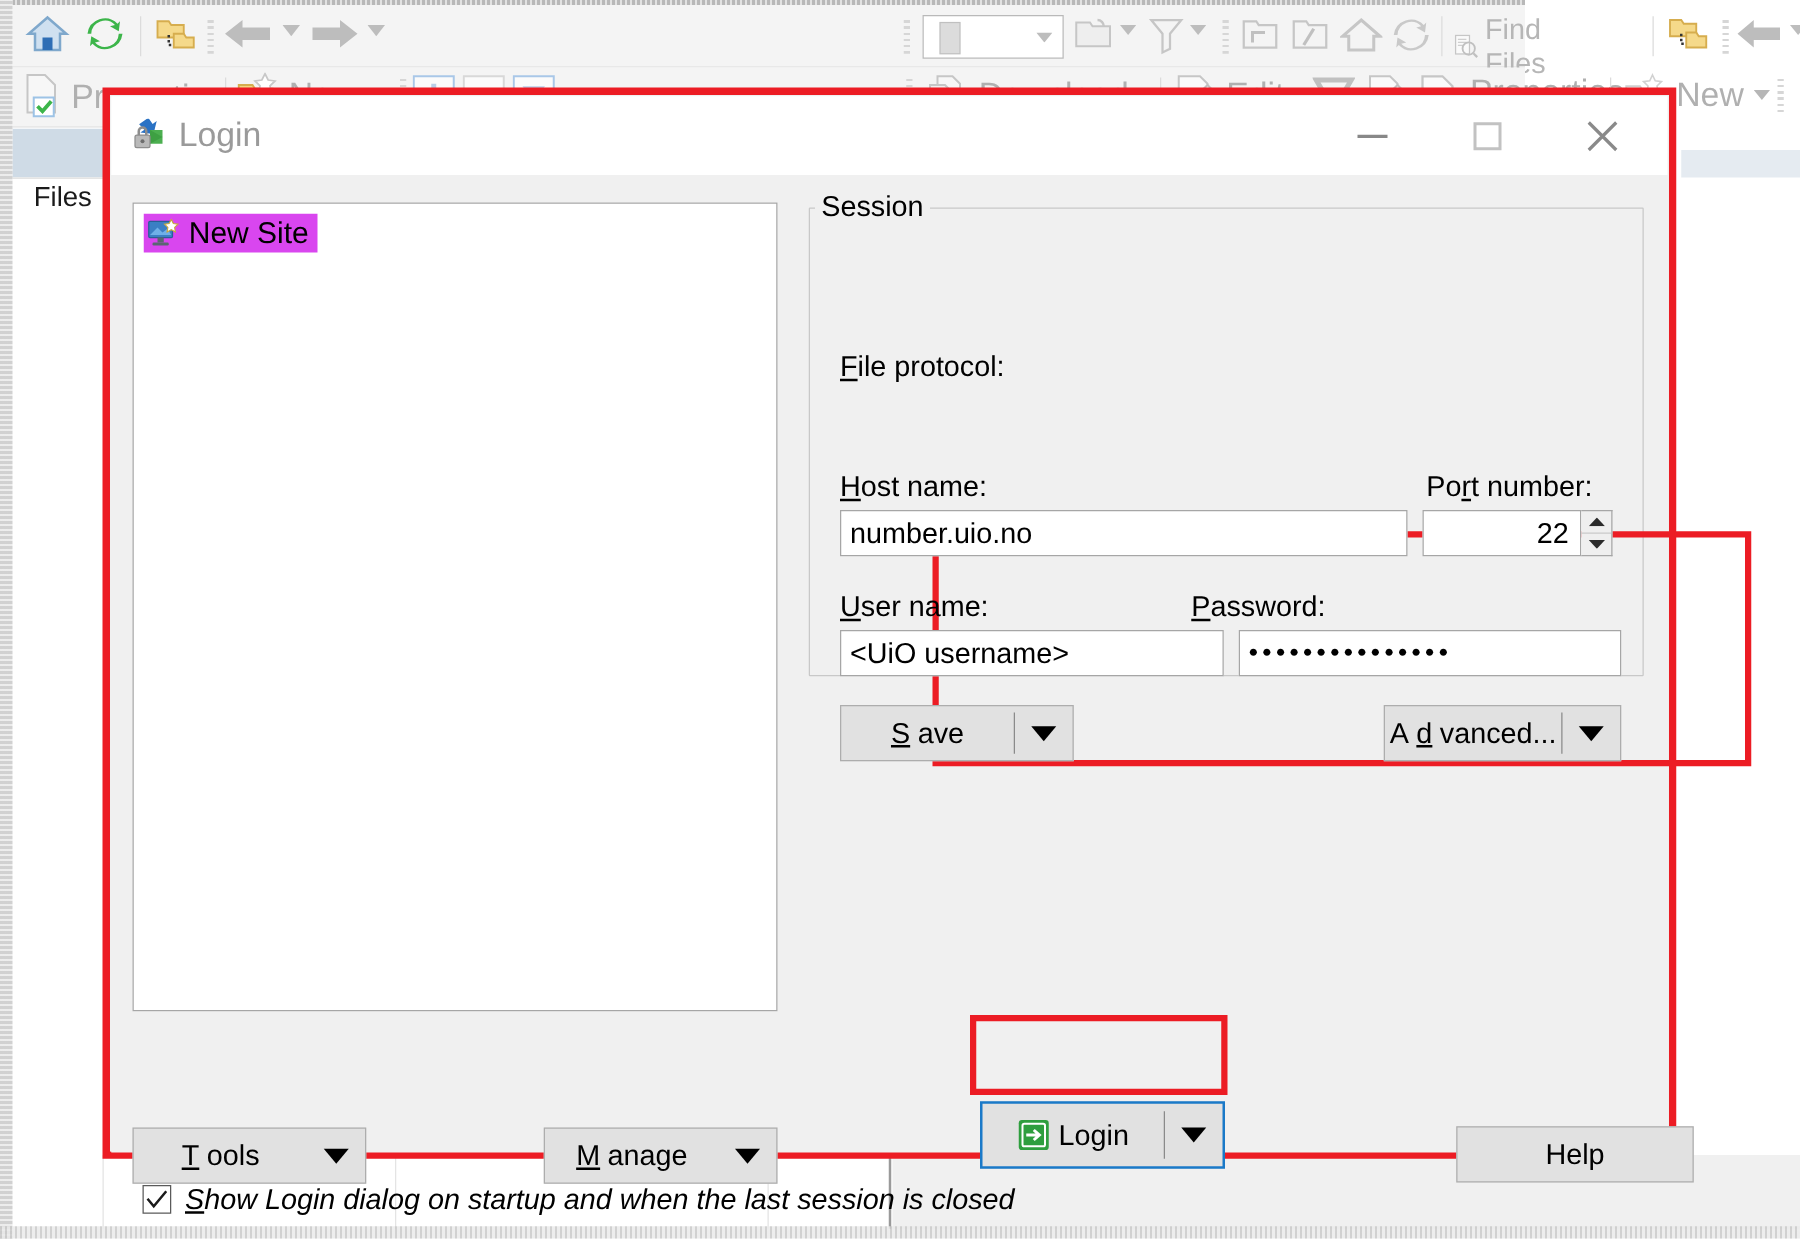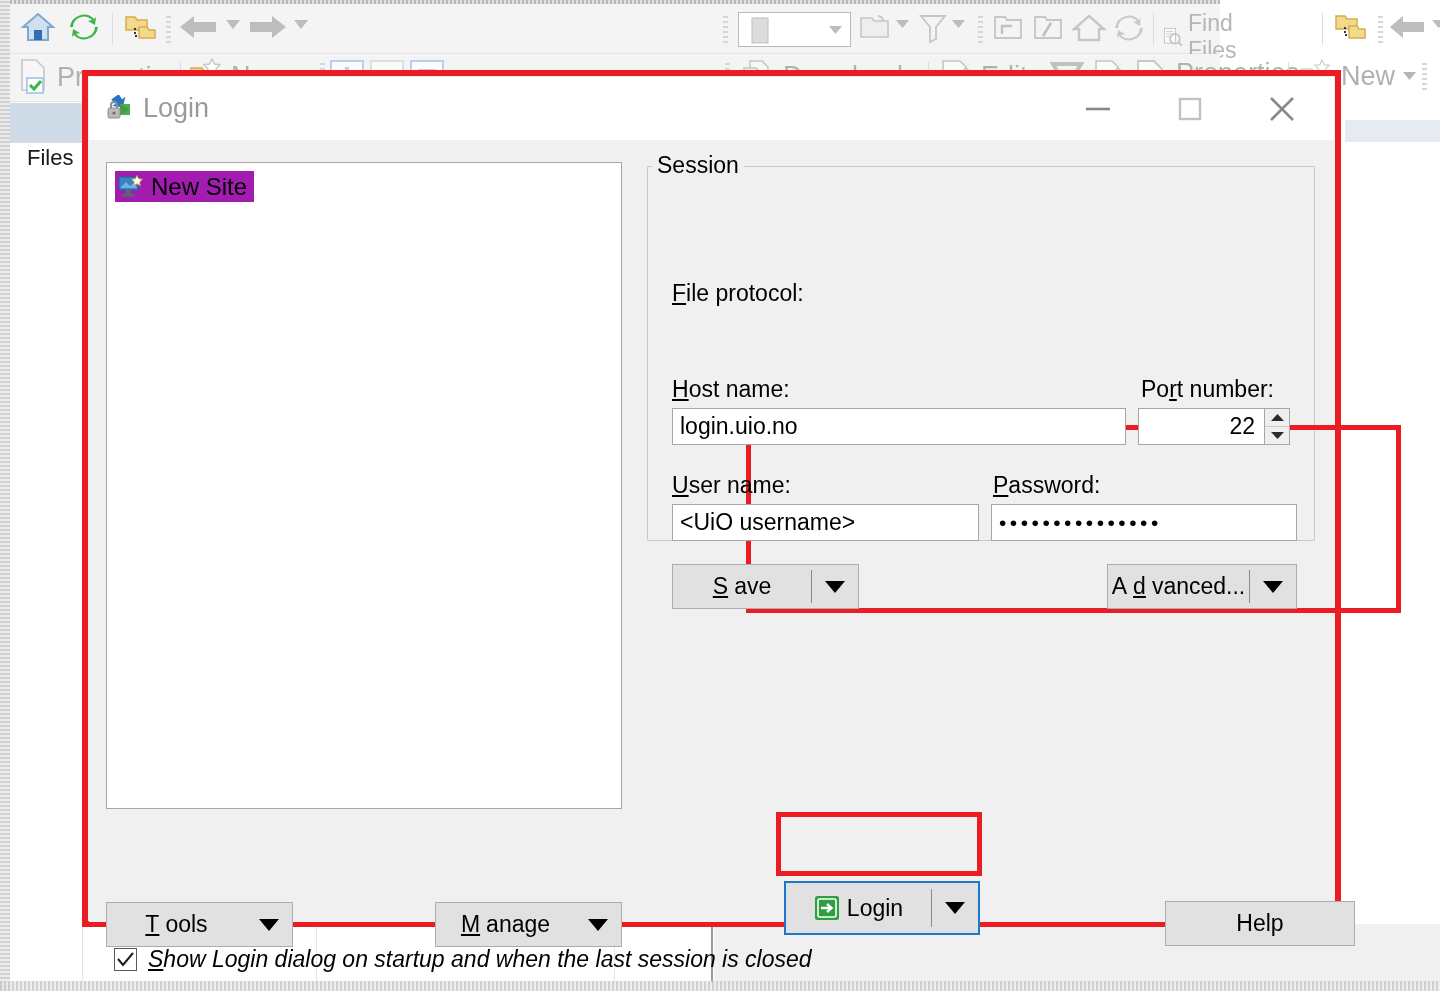--- a/index.html
+++ b/index.html
@@ -70,21 +70,21 @@
   .dlg-body { position: absolute; left: 0; top: 63px; width: 100%; height: 782px; background: #f0f0f0; }
 
   
   .tree {
     position: absolute; left: 17px; top: 22px; width: 516px; height: 647px;
     background: #ffffff; border: 1px solid #a6a6a6;
   }
   .tree-item {
     position: absolute; left: 8px; top: 8px; height: 31px;
     display: flex; align-items: center; gap: 7px;
-    background: #a21caf; padding: 0 7px 0 3px;
+    background: #d946ef; padding: 0 7px 0 3px;
   }
   .tree-item-label { font-size: 24px; color: #000; }
 
   
   .grp {
     position: absolute; left: 558px; top: 26px; width: 668px; height: 375px;
     border: 1px solid #c8c8c8; border-radius: 1px;
   }
   .grp-title {
     position: absolute; left: 563px; top: 12px; background: #f0f0f0;
@@ -436,21 +436,21 @@
 
       <div class="grp"></div>
       <div class="grp-title">Session</div>
 
       <div class="lbl" style="left:583px;top:140px;"><u>F</u>ile protocol:</div>
 
       <div class="anno-fields"></div>
 
       <div class="lbl" style="left:583px;top:236px;"><u>H</u>ost name:</div>
       <div class="input" style="left:583px;top:268px;width:454px;height:37px;">
-        <span>login.uio.no</span>
+        <span>number.uio.no</span>
       </div>
 
       <div class="lbl" style="left:1052px;top:236px;">Po<u>r</u>t number:</div>
       <div class="input right" style="left:1049px;top:268px;width:127px;height:37px;">
         <span>22</span>
       </div>
       <div class="spin" style="left:1176px;top:268px;height:37px;">
         <div>
           <svg class="ico" width="13" height="7" viewBox="0 0 13 7">
               <path d="M6.5 0 L13 7 L0 7 Z" fill="#2b2b2b"></path>
@@ -461,21 +461,21 @@
               <path d="M0 0 L13 0 L6.5 7 Z" fill="#2b2b2b"></path>
             </svg>
         </div>
       </div>
 
       <div class="lbl" style="left:583px;top:332px;"><u>U</u>ser name:</div>
       <div class="input" style="left:583px;top:364px;width:307px;height:37px;">
         <span>&lt;UiO username&gt;</span>
       </div>
 
-      <div class="lbl" style="left:904px;top:332px;text-align:right;"><u>P</u>assword:</div>
+      <div class="lbl" style="left:864px;top:332px;text-align:right;"><u>P</u>assword:</div>
       <div class="input" style="left:902px;top:364px;width:306px;height:37px;">
         <span class="pw-dots">•••••••••••••••</span>
       </div>
 
       <div class="btn split" style="left:583px;top:424px;width:187px;height:45px;">
         <span class="main"><u>S</u>ave</span>
         <span class="divider"></span>
         <span class="drop">
             <span class="tri-down"></span>
           </span>

